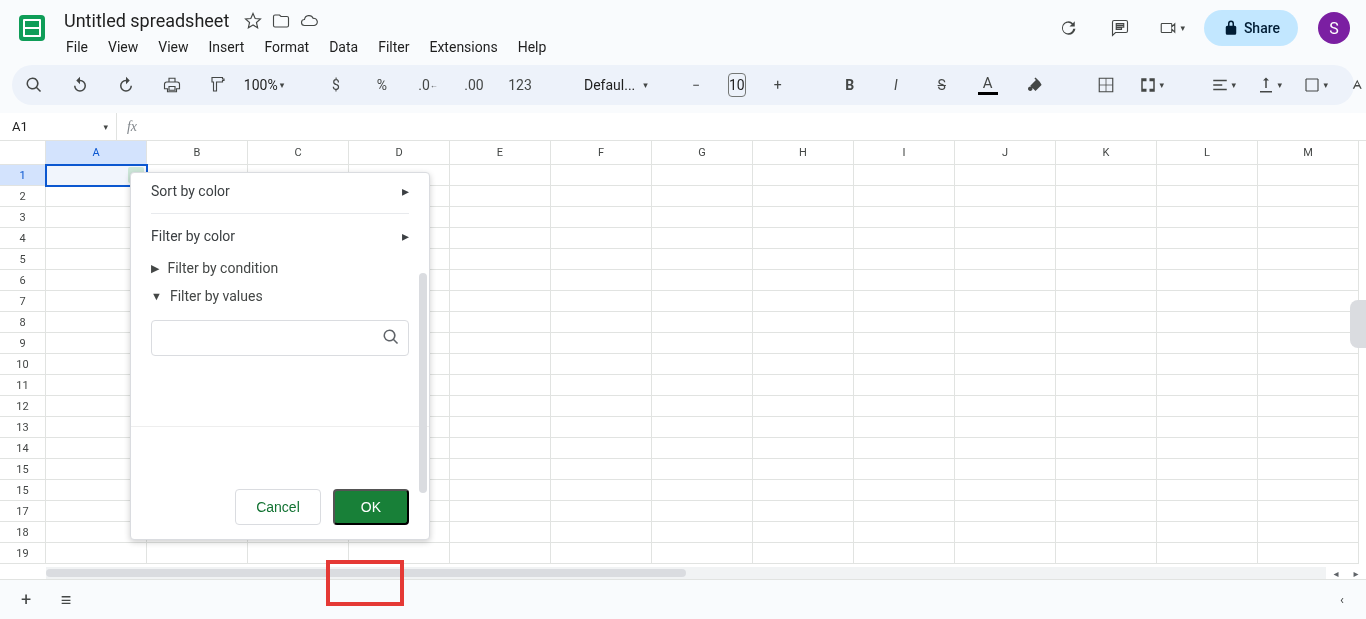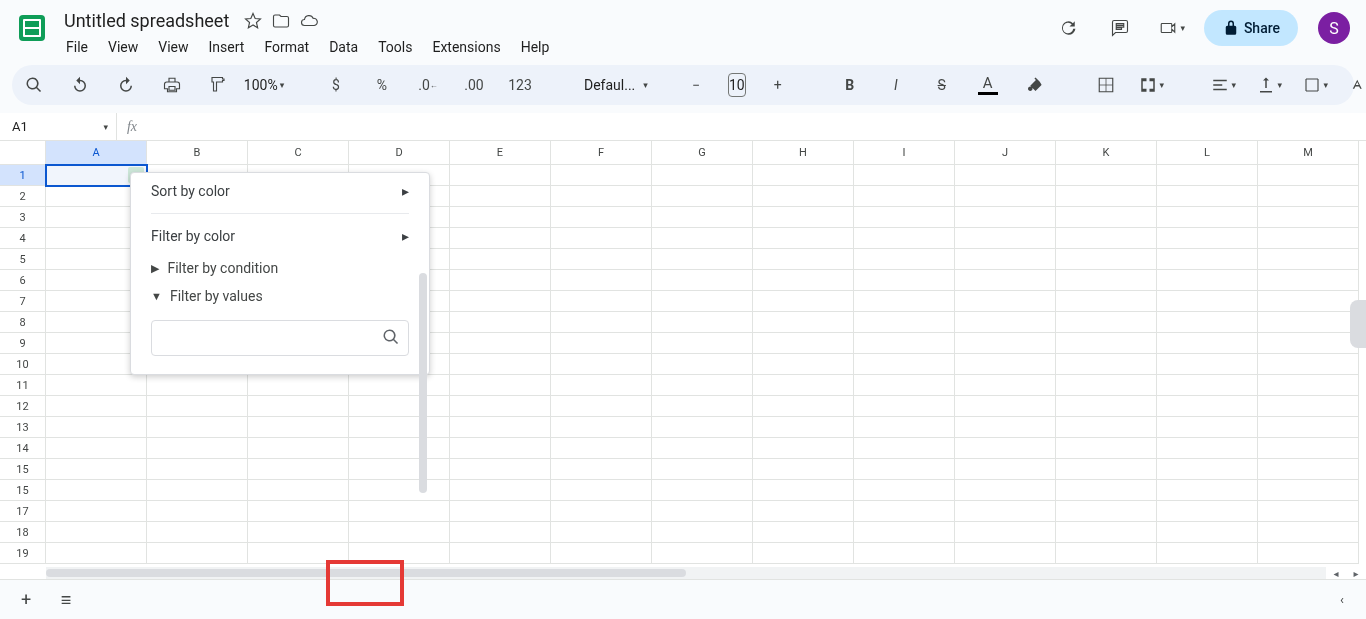--- a/index.html
+++ b/index.html
@@ -114,21 +114,21 @@
           </svg>
         </span>
     </div>
     <div class="menus">
       <span class="menu-item">File</span>
       <span class="menu-item">View</span>
       <span class="menu-item">View</span>
       <span class="menu-item">Insert</span>
       <span class="menu-item">Format</span>
       <span class="menu-item">Data</span>
-      <span class="menu-item">Tools</span>
+      <span class="menu-item">Filter</span>
       <span class="menu-item">Extensions</span>
       <span class="menu-item">Help</span>
     </div>
   </div>
   <div class="right-header">
     <span class="hdr-ico">
         <svg viewBox="0 0 24 24">
           <path d="M13 3a9 9 0 1 0 8.9 10H19a7 7 0 1 1-2-6l-3 3h7V3l-2.5 2.5A9 9 0 0 0 13 3z"></path>
         </svg>
       </span>
@@ -669,18 +669,22 @@
   <div class="p-expand">
     <span style="font-size:11px;">▼</span>
     <span>Filter by values</span>
   </div>
   <div class="search-box">
     <input type="text" style="flex: 1 1 0%; border: none; outline: none; font-size: 14px;">
     <span class="sico"><svg viewBox="0 0 24 24">
           <path d="M10 2a8 8 0 1 0 5 14.3l5 5 1.4-1.4-5-5A8 8 0 0 0 10 2zm0 2a6 6 0 1 1 0 12 6 6 0 0 1 0-12z"></path>
         </svg></span>
   </div>
+  <div class="p-footer">
+    <button class="btn-cancel">Cancel</button>
+    <button class="btn-ok">OK</button>
+  </div>
   <div class="popup-scroll">
       <div class="popup-scroll-thumb"></div>
     </div>
 </div>
 
 <div class="ok-highlight" style="left:326px; top:560px; width:78px; height:46px;"></div>
 
 </body></html>

